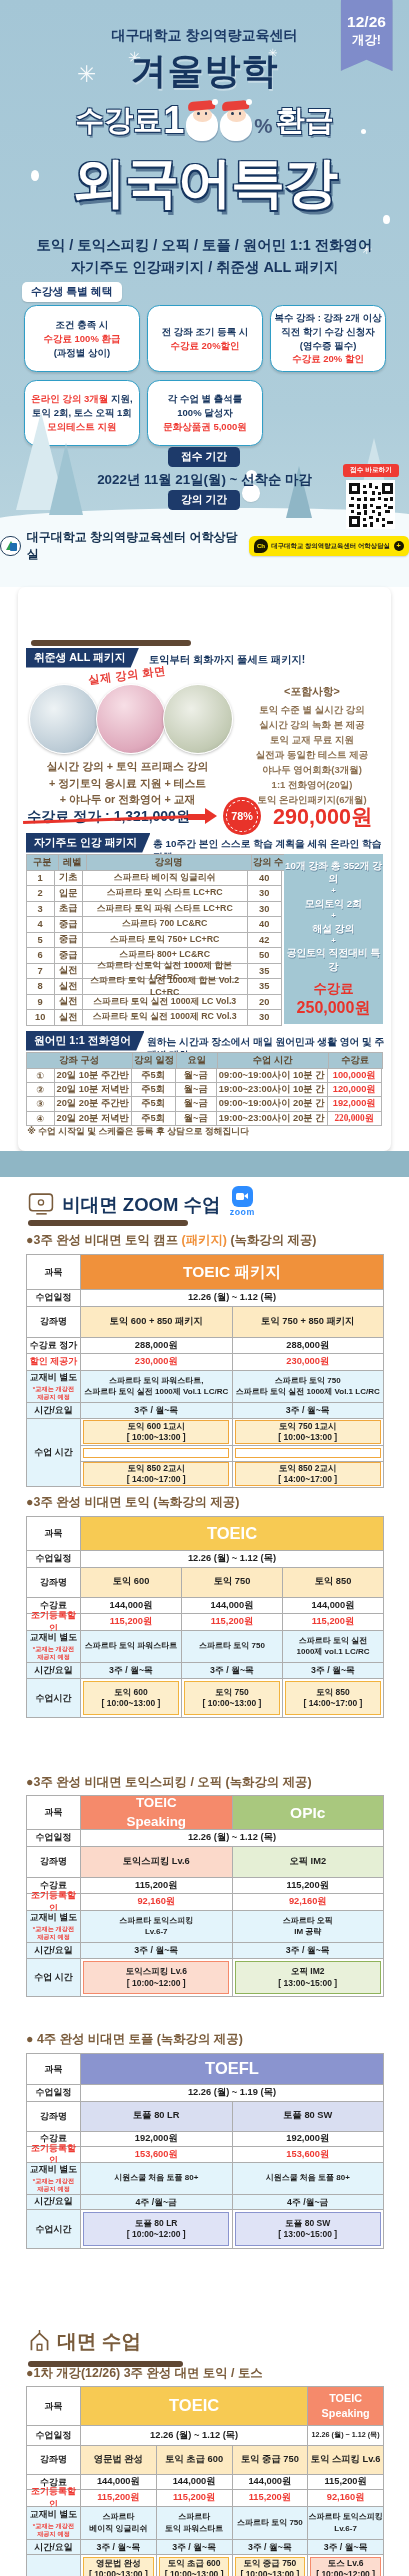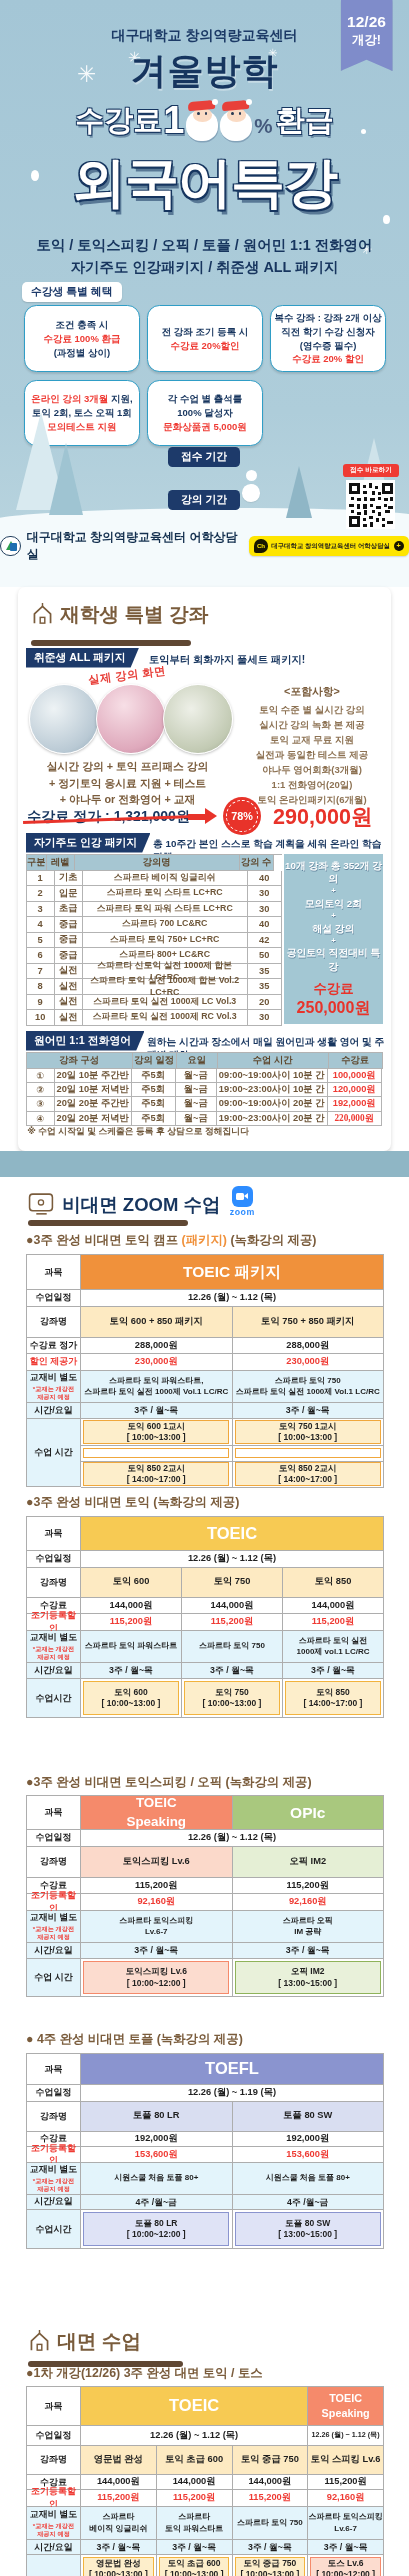--- a/index.html
+++ b/index.html
@@ -189,20 +189,21 @@
 
     <div class="abs snow-ground"></div>
     <div class="tree" style="top:412px;left:15.5px;border-left:25px solid transparent;border-right:25px solid transparent;border-bottom:98px solid #d9eaf0;"></div>
     <div class="tree" style="top:443px;left:49px;border-left:17.5px solid transparent;border-right:17.5px solid transparent;border-bottom:72px solid #9fc4d2;"></div>
     <div class="tree" style="top:438px;left:355px;border-left:19.6px solid transparent;border-right:19.6px solid transparent;border-bottom:77px solid #cfe3ea;"></div>
     <div class="tree" style="top:466px;left:286px;border-left:13.4px solid transparent;border-right:13.4px solid transparent;border-bottom:52px solid #8fb6c6;"></div>
     <span class="snow-dot" style="top:484px;left:242px;width:17.5px;height:17.5px;box-shadow:0 1px 1px rgba(0,0,0,.08);"></span>
     <span class="snow-dot" style="top:470px;left:246px;width:11.3px;height:11.3px;"></span>
 
     <div class="abs period-badge" style="top:447px;">접수 기간</div>
+    <div class="abs ctr period-date" style="top:471px;">2022년 11월 21일(월) ~ 선착순 마감</div>
     <div class="abs period-badge" style="top:490px;">강의 기간</div>
 
     <div class="abs qr-label">접수 바로하기</div>
     <div class="abs qr-box">
       <svg width="44" height="44" viewBox="0 0 29 29" shape-rendering="crispEdges">
         <rect width="29" height="29" fill="#fff"></rect>
         <g fill="#111">
           <rect x="0" y="0" width="7" height="7"></rect>
             <rect x="22" y="0" width="7" height="7"></rect>
             <rect x="0" y="22" width="7" height="7"></rect>
@@ -255,28 +256,20 @@
       <span class="footer-org">대구대학교 창의역량교육센터 어학상담실</span>
       <span class="kakao-bar">
         <span class="kakao-ch">Ch</span>
         <span class="kakao-txt">대구대학교 창의역량교육센터 어학상담실</span>
         <span class="kakao-plus">+</span>
       </span>
     </div>
   </div>
 
   <div class="abs card1">
-    <div class="sec-head" style="left:13px;top:14.4px;">
-      <svg width="23" height="23" viewBox="0 0 40 40">
-        <path d="M6 35 L6 19 L20 6 L34 19 L34 35" fill="none" stroke="#7a5c3c" stroke-width="3" stroke-linejoin="round"></path>
-        <rect x="16" y="25" width="8" height="10" fill="none" stroke="#7a5c3c" stroke-width="2.5"></rect>
-        <line x1="20" y1="6" x2="20" y2="0" stroke="#7a5c3c" stroke-width="2.5"></line>
-      </svg>
-      <span>재학생 특별 강좌</span>
-    </div>
     <div class="brush" style="left:13px;top:53px;width:160px;"></div>
 
     <div class="navy-badge" style="left:7.7px;top:61px;">취준생 ALL 패키지</div>
     <div class="tagline" style="left:131px;top:66px;">토익부터 회화까지 풀세트 패키지!</div>
 
     <div class="scribble" style="left:70px;top:81px;">실제 강의 화면</div>
     <div class="circ" style="left:11.3px;top:97px;background:radial-gradient(circle at 35% 35%,#eef3f5,#b9c9d4 70%,#8fa6b5);"></div>
     <div class="circ" style="left:78px;top:97px;background:radial-gradient(circle at 40% 30%,#f7dfe6,#dfa9bc 70%,#b97f97);"></div>
     <div class="circ" style="left:145px;top:97px;background:radial-gradient(circle at 40% 35%,#eef0e8,#c2cab3 70%,#97a18c);"></div>
 
@@ -300,21 +293,21 @@
     <div class="strike-price" style="left:9.3px;top:221px;">수강료 정가 : 1,321,000원</div>
     <div class="arrow-bar" style="left:170px;top:227px;"></div>
     <div class="arrow-tri" style="left:187px;top:221px;"></div>
     <div class="burst" style="left:205px;top:210px;">78%</div>
     <div class="final-price" style="left:255px;top:215px;">290,000원</div>
 
     <div class="navy-badge" style="left:7.7px;top:246px;">자기주도 인강 패키지</div>
     <div class="tagline" style="left:135px;top:251px;font-size:9.8px;">총 10주간 본인 스스로 학습 계획을 세워 온라인 학습 진행</div>
     <div class="ss-table" id="selfstudy-table" style="left:7.7px;top:267px;">
         <div class="ss-row ss-head">
-          <div class="ss-cell" style="width: 20px; height: 15.5px;">구분</div>
+          <div class="ss-cell" style="width: 32px; height: 15.5px;">구분</div>
           <div class="ss-cell" style="width: 28px; height: 15.5px;">레벨</div>
           <div class="ss-cell" style="width: 165px; height: 15.5px;">강의명</div>
           <div class="ss-cell" style="width: 34px; height: 15.5px;">강의 수</div>
         </div>
         <div class="ss-row">
           <div class="ss-cell" style="width: 28px; height: 15.5px;">1</div>
           <div class="ss-cell" style="width: 28px; height: 15.5px;">기초</div>
           <div class="ss-cell" style="width: 165px; height: 15.5px; font-size: 8.8px;">스파르타 베이직 잉글리쉬</div>
           <div class="ss-cell" style="width: 34px; height: 15.5px;">40</div>
         </div>

